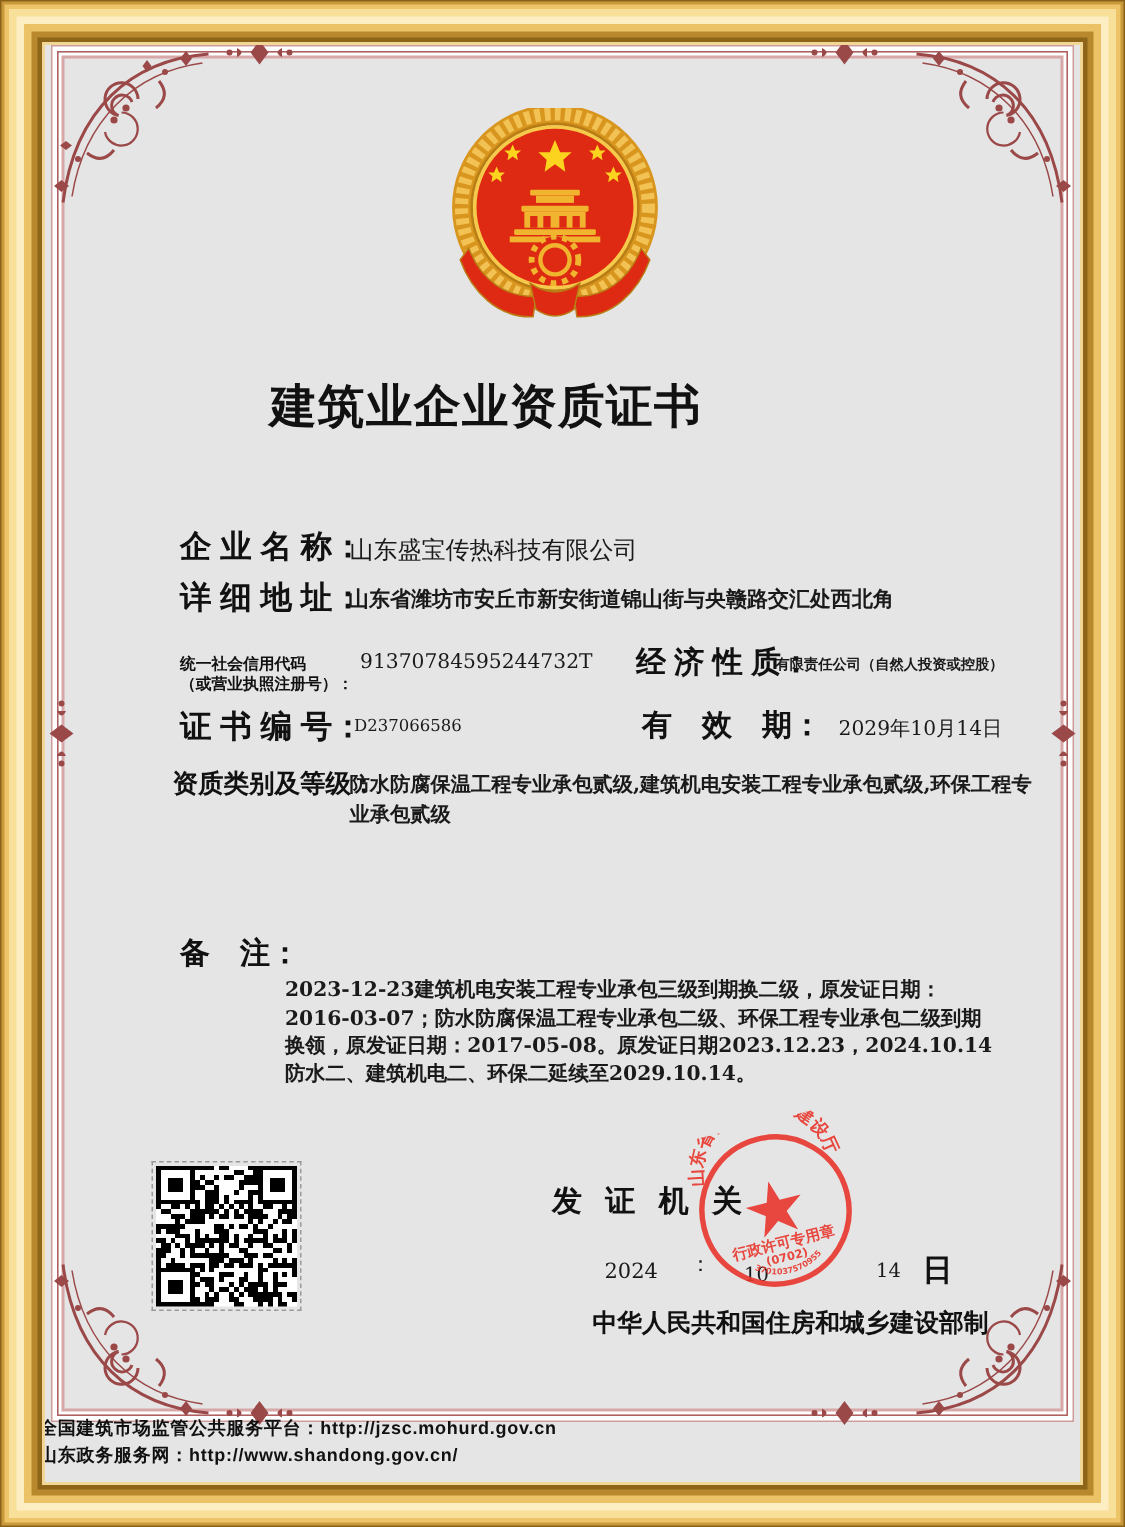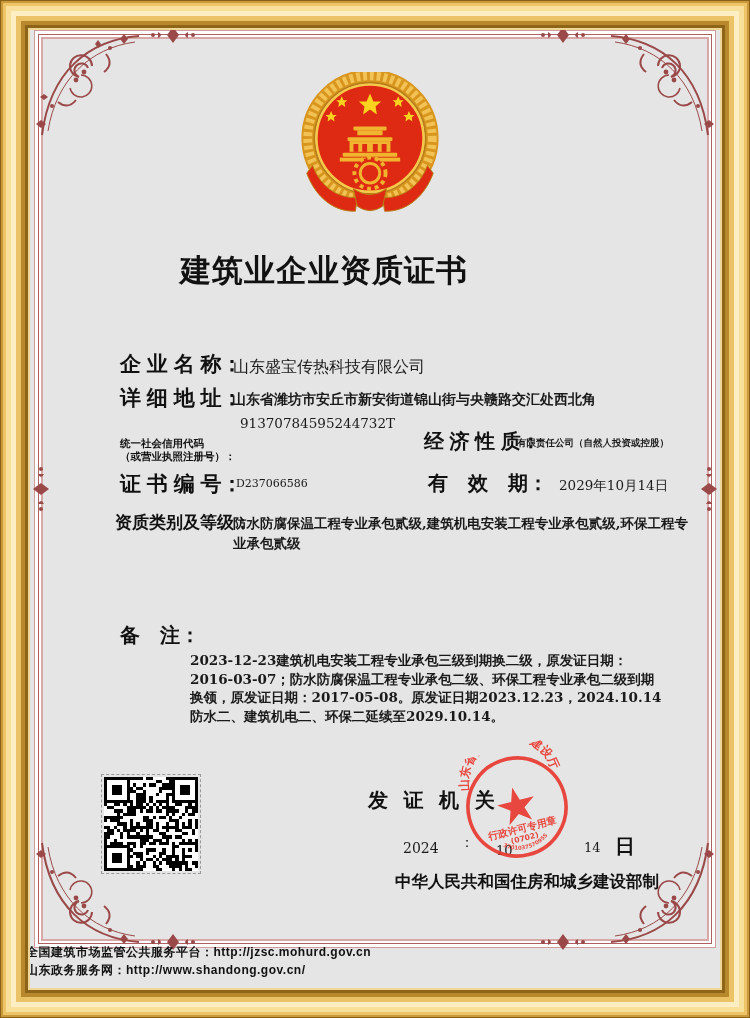--- a/index.html
+++ b/index.html
@@ -112,21 +112,21 @@
   <div class="abs lab lab-lg" style="left:120px; top:350px;">企 业 名 称：</div>
   <div class="abs val" style="left:233px; top:357px; font-size:16px;">山东盛宝传热科技有限公司</div>
 
   <div class="abs lab lab-lg" style="left:120px; top:384px;">详 细 地 址：</div>
   <div class="abs val" style="left:232px; top:391px; font-size:14px; font-weight:bold;">山东省潍坊市安丘市新安街道锦山街与央赣路交汇处西北角</div>
 
   <div class="abs" style="left:120px; top:437px;">
     <div class="small-label">统一社会信用代码</div>
     <div class="small-label">（或营业执照注册号）：</div>
   </div>
-  <div class="abs val" style="left:240px; top:415px; font-size:13.5px;">91370784595244732T</div>
+  <div class="abs val" style="left:240px; top:433px; font-size:13.5px;">91370784595244732T</div>
 
   <div class="abs lab" style="left:424px; top:428px; font-size:20px;">经 济 性 质：</div>
   <div class="abs val" style="left:517px; top:437px; font-size:9.5px; font-weight:bold;">有限责任公司（自然人投资或控股）</div>
 
   <div class="abs lab lab-lg" style="left:120px; top:470px;">证 书 编 号：</div>
   <div class="abs val" style="left:236px; top:477px; font-size:11px;">D237066586</div>
 
   <div class="abs lab" style="left:428px; top:470px; font-size:20px;">有　效　期：</div>
   <div class="abs val" style="left:524px; top:477px; font-size:13.5px;padding-left:35px;">2029年10月14日</div>
 

